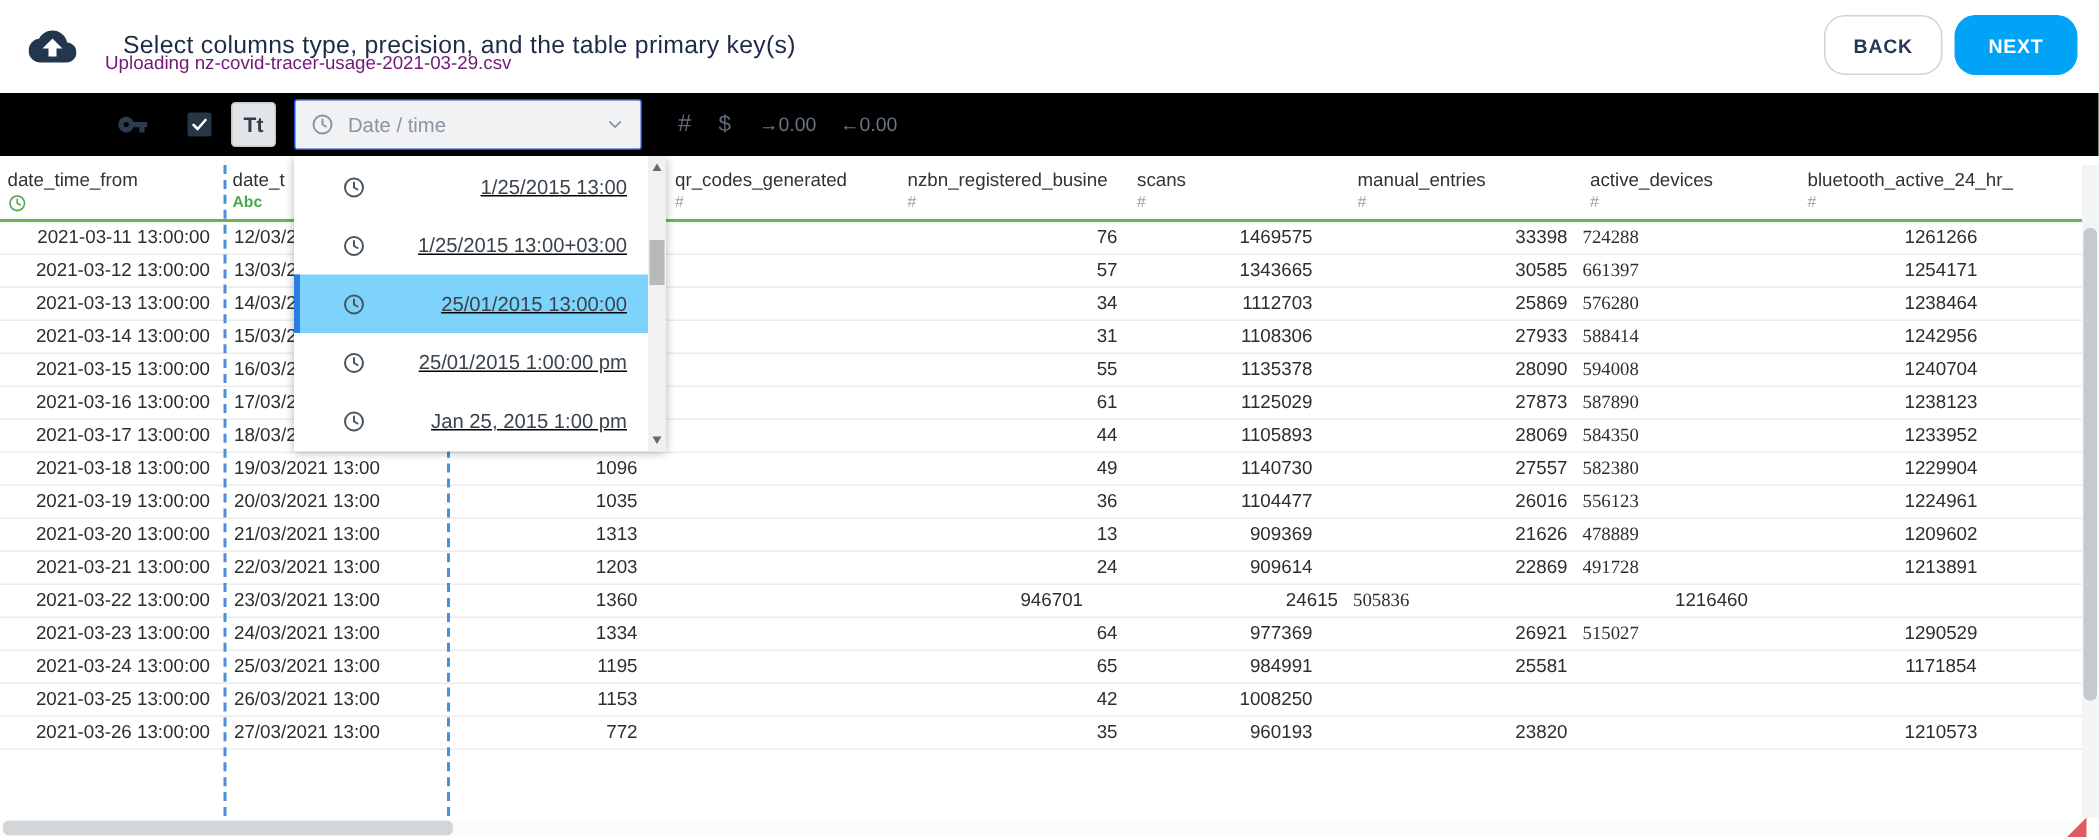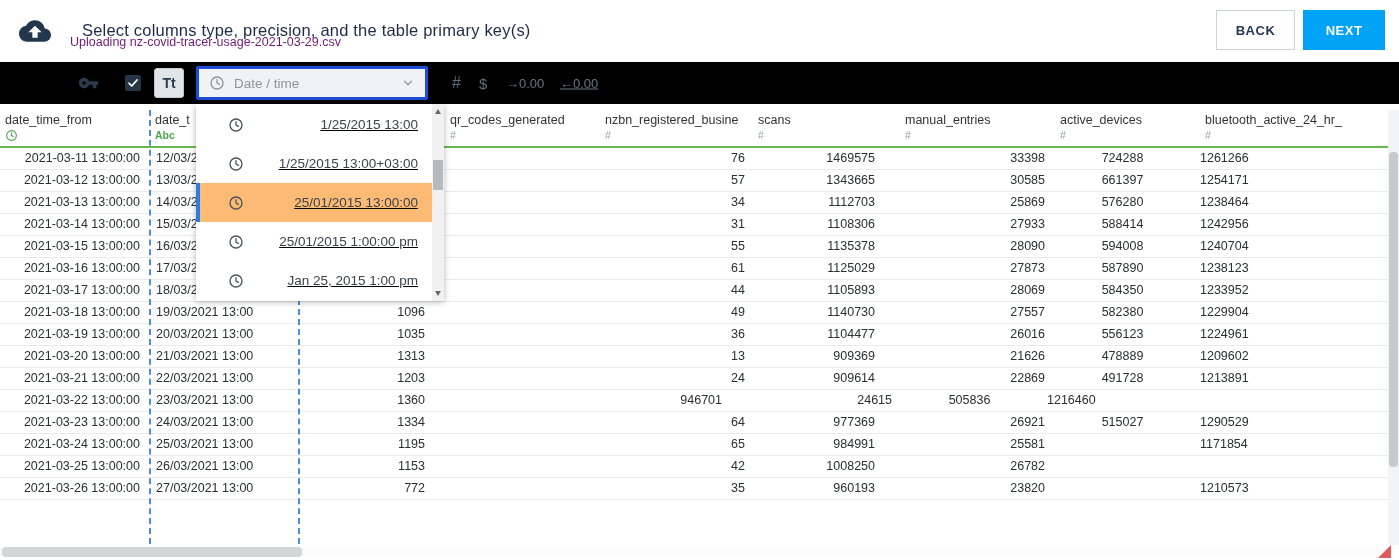--- a/index.html
+++ b/index.html
@@ -9,38 +9,38 @@
     background:#fff;
     font-family:"Liberation Sans", sans-serif;
   }
   .app { position:relative; width:1399px; height:560px; }
 
   
   .topbar { position:absolute; top:0; left:0; right:0; height:62px; background:#fff; z-index:20; }
   .upload-icon { position:absolute; left:19px; top:15px; width:32px; height:32px; color:#22364e; }
   .page-title { position:absolute; left:70px; top:9px; margin:12px; font-size:16.5px; font-weight:500; letter-spacing:.2px; color:var(--navy,#1d2b47); white-space:nowrap; }
   .subtitle { position:absolute; left:70px; top:35px; font-size:12.5px; color:#701a75; white-space:nowrap; }
-  .btn { position:absolute; top:10px; height:40px; border-radius:0; font-size:13px; font-weight:bold; letter-spacing:.5px; cursor:pointer; font-family:inherit; }
+  .btn { position:absolute; top:10px; height:40px; border-radius:14px; font-size:13px; font-weight:bold; letter-spacing:.5px; cursor:pointer; font-family:inherit; }
   .btn-back { right:104px; width:79px; background:#fff; border:1px solid #ccd3da; color:#253858; }
   .btn-next { right:14px; width:82px; background:var(--accent-blue,#00a3f5); border:none; color:#fff; }
 
   
   .toolbar { position:absolute; top:62px; left:0; right:0; height:42px; background:#000000; z-index:10; }
   .tool { position:absolute; top:50%; transform:translateY(-50%); background:none; border:none; padding:0; font-family:inherit; cursor:pointer; }
   .tool-key { left:78px; width:21px; height:21px; color:#2c3b4e; }
   .tool-check { left:125px; width:16px; height:16px; background:#253746; border-radius:2px; display:flex; align-items:center; justify-content:center; color:#fff; }
   .tool-tt { left:154px; width:30px; height:30px; background:#e2e5e8; border:1px solid #c2c8ce; border-radius:3px; font-size:14px; font-weight:600; color:#2c3b4e; display:flex; align-items:center; justify-content:center; }
-  .dd { left:196px; width:232px; height:34px; background:#f1f2f4; border:3px solid #1d4ed8; border-radius:2px; display:flex; align-items:center; color:#8b95a0; cursor:pointer; }
+  .dd { left:196px; width:232px; height:34px; background:#f1f2f4; border:1px solid #1d4ed8; border-radius:2px; display:flex; align-items:center; color:#8b95a0; cursor:pointer; }
   .dd-clock { margin-left:10px; display:flex; }
   .dd-label { margin-left:9px; font-size:13.5px; flex:1; text-align:left; }
   .dd-chevron { margin-right:10px; display:flex; }
   .tool-hash { left:452px; font-size:16px; color:#5f6b78; }
   .tool-dollar { left:479px; font-size:15px; color:#5f6b78; }
   .tool-prec1 { left:506px; font-size:13px; color:#6a7683; white-space:nowrap; }
-  .tool-prec2 { left:560px; font-size:13px; color:#6a7683; white-space:nowrap;text-decoration:underline; }
+  .tool-prec2 { left:560px; font-size:13px; color:#6a7683; white-space:nowrap; }
 
   
   .gridwrap { position:absolute; top:108px; left:0; width:1388px; height:356px; background:#fff; }
   .thead { display:flex; height:40px; border-bottom:2px solid var(--green-indicator,#66b84e); }
   .hcell { flex-shrink:0; padding:5px 0 0 5px; overflow:hidden; }
   .hname { font-size:12.5px; color:#333; white-space:nowrap; overflow:hidden; }
   .hind { margin-top:2px; height:15px; font-size:10.5px; line-height:13px; }
   .hind.green { color:#4ca64c; font-weight:bold; }
   .hind.gray { color:#98a1aa; }
   .hind svg { width:13px; height:13px; }
@@ -48,32 +48,32 @@
   .cell { flex-shrink:0; font-size:12.5px; color:#2b2f33; line-height:21px; white-space:nowrap; overflow:hidden; }
   .c0{width:150px} .c1{width:149px} .c2{width:146px} .c3{width:155px} .c4{width:153px}
   .c5{width:147px} .c6{width:155px} .c7{width:145px} .c8{width:188px}
   .cell.c0{text-align:right; padding-right:10px;}
   .cell.c1{text-align:left;  padding-left:6px;}
   .cell.c2{text-align:right; padding-right:20px;}
   .cell.c3{text-align:right; padding-right:20px;margin-top:36px;}
   .cell.c4{text-align:right; padding-right:8px;}
   .cell.c5{text-align:right; padding-right:25px;}
   .cell.c6{text-align:right; padding-right:10px;}
-  .cell.c7{text-align:center; padding-right:10px;}
-  .cell.c8{text-align:left; }
+  .cell.c7{text-align:left; padding-right:10px;font-family:Liberation Serif, serif;}
+  .cell.c8{text-align:center; }
 
   
   .guide { position:absolute; top:110px; height:434px; width:0; border-left:2px dashed var(--dashed-guide-blue,#4a90d9); z-index:5; }
   .guide-left { left:149px; } .guide-right { left:298px; }
 
   
   .menu { position:absolute; left:196px; top:104px; width:248px; height:197px; background:#fff; box-shadow:0 1px 6px rgba(0,0,0,.3); z-index:60; }
   .menu-items { position:absolute; left:0; top:1px; right:12px; }
   .mitem { display:flex; align-items:center; height:39px; border-left:4px solid transparent; cursor:pointer;text-decoration:underline; }
-  .mitem.selected { background:#fdba74; border-left-color:var(--selection-blue,#2a7de1); }
+  .mitem.selected { background:#7dd3fc; border-left-color:var(--selection-blue,#2a7de1); }
   .micon { margin-left:28px; color:#4a545e; display:flex; }
   .micon svg { width:16px; height:16px; }
   .mlabel { flex:1; text-align:right; margin-right:14px; font-size:13.5px; color:#39434d; white-space:nowrap; }
   .menu-scroll { position:absolute; right:0; top:0; bottom:0; width:12px; background:#f1f1f1; }
   .m-arrow-up { position:absolute; top:5px; left:3px; width:0; height:0; border-left:3px solid transparent; border-right:3px solid transparent; border-bottom:5px solid #5f6a74; }
   .m-arrow-down { position:absolute; bottom:5px; left:3px; width:0; height:0; border-left:3px solid transparent; border-right:3px solid transparent; border-top:5px solid #5f6a74; }
   .menu-thumb { position:absolute; top:56px; left:1px; width:10px; height:30px; background:#b7babd; }
 
   
   .vscroll { position:absolute; top:110px; right:0; width:11px; height:435px; background:#f3f4f5; z-index:8; }
@@ -331,21 +331,20 @@
           <div class="cell c7"></div>
           <div class="cell c8">1171854</div>
         </div>
         <div class="trow">
           <div class="cell c0">2021-03-25 13:00:00</div>
           <div class="cell c1">26/03/2021 13:00</div>
           <div class="cell c2">1153</div>
           <div class="cell c3">894</div>
           <div class="cell c4">42</div>
           <div class="cell c5">1008250</div>
-          <div class="cell c6">26782</div>
           <div class="cell c7"></div>
           <div class="cell c8"></div>
         </div>
         <div class="trow">
           <div class="cell c0">2021-03-26 13:00:00</div>
           <div class="cell c1">27/03/2021 13:00</div>
           <div class="cell c2">772</div>
           <div class="cell c3">759</div>
           <div class="cell c4">35</div>
           <div class="cell c5">960193</div>

